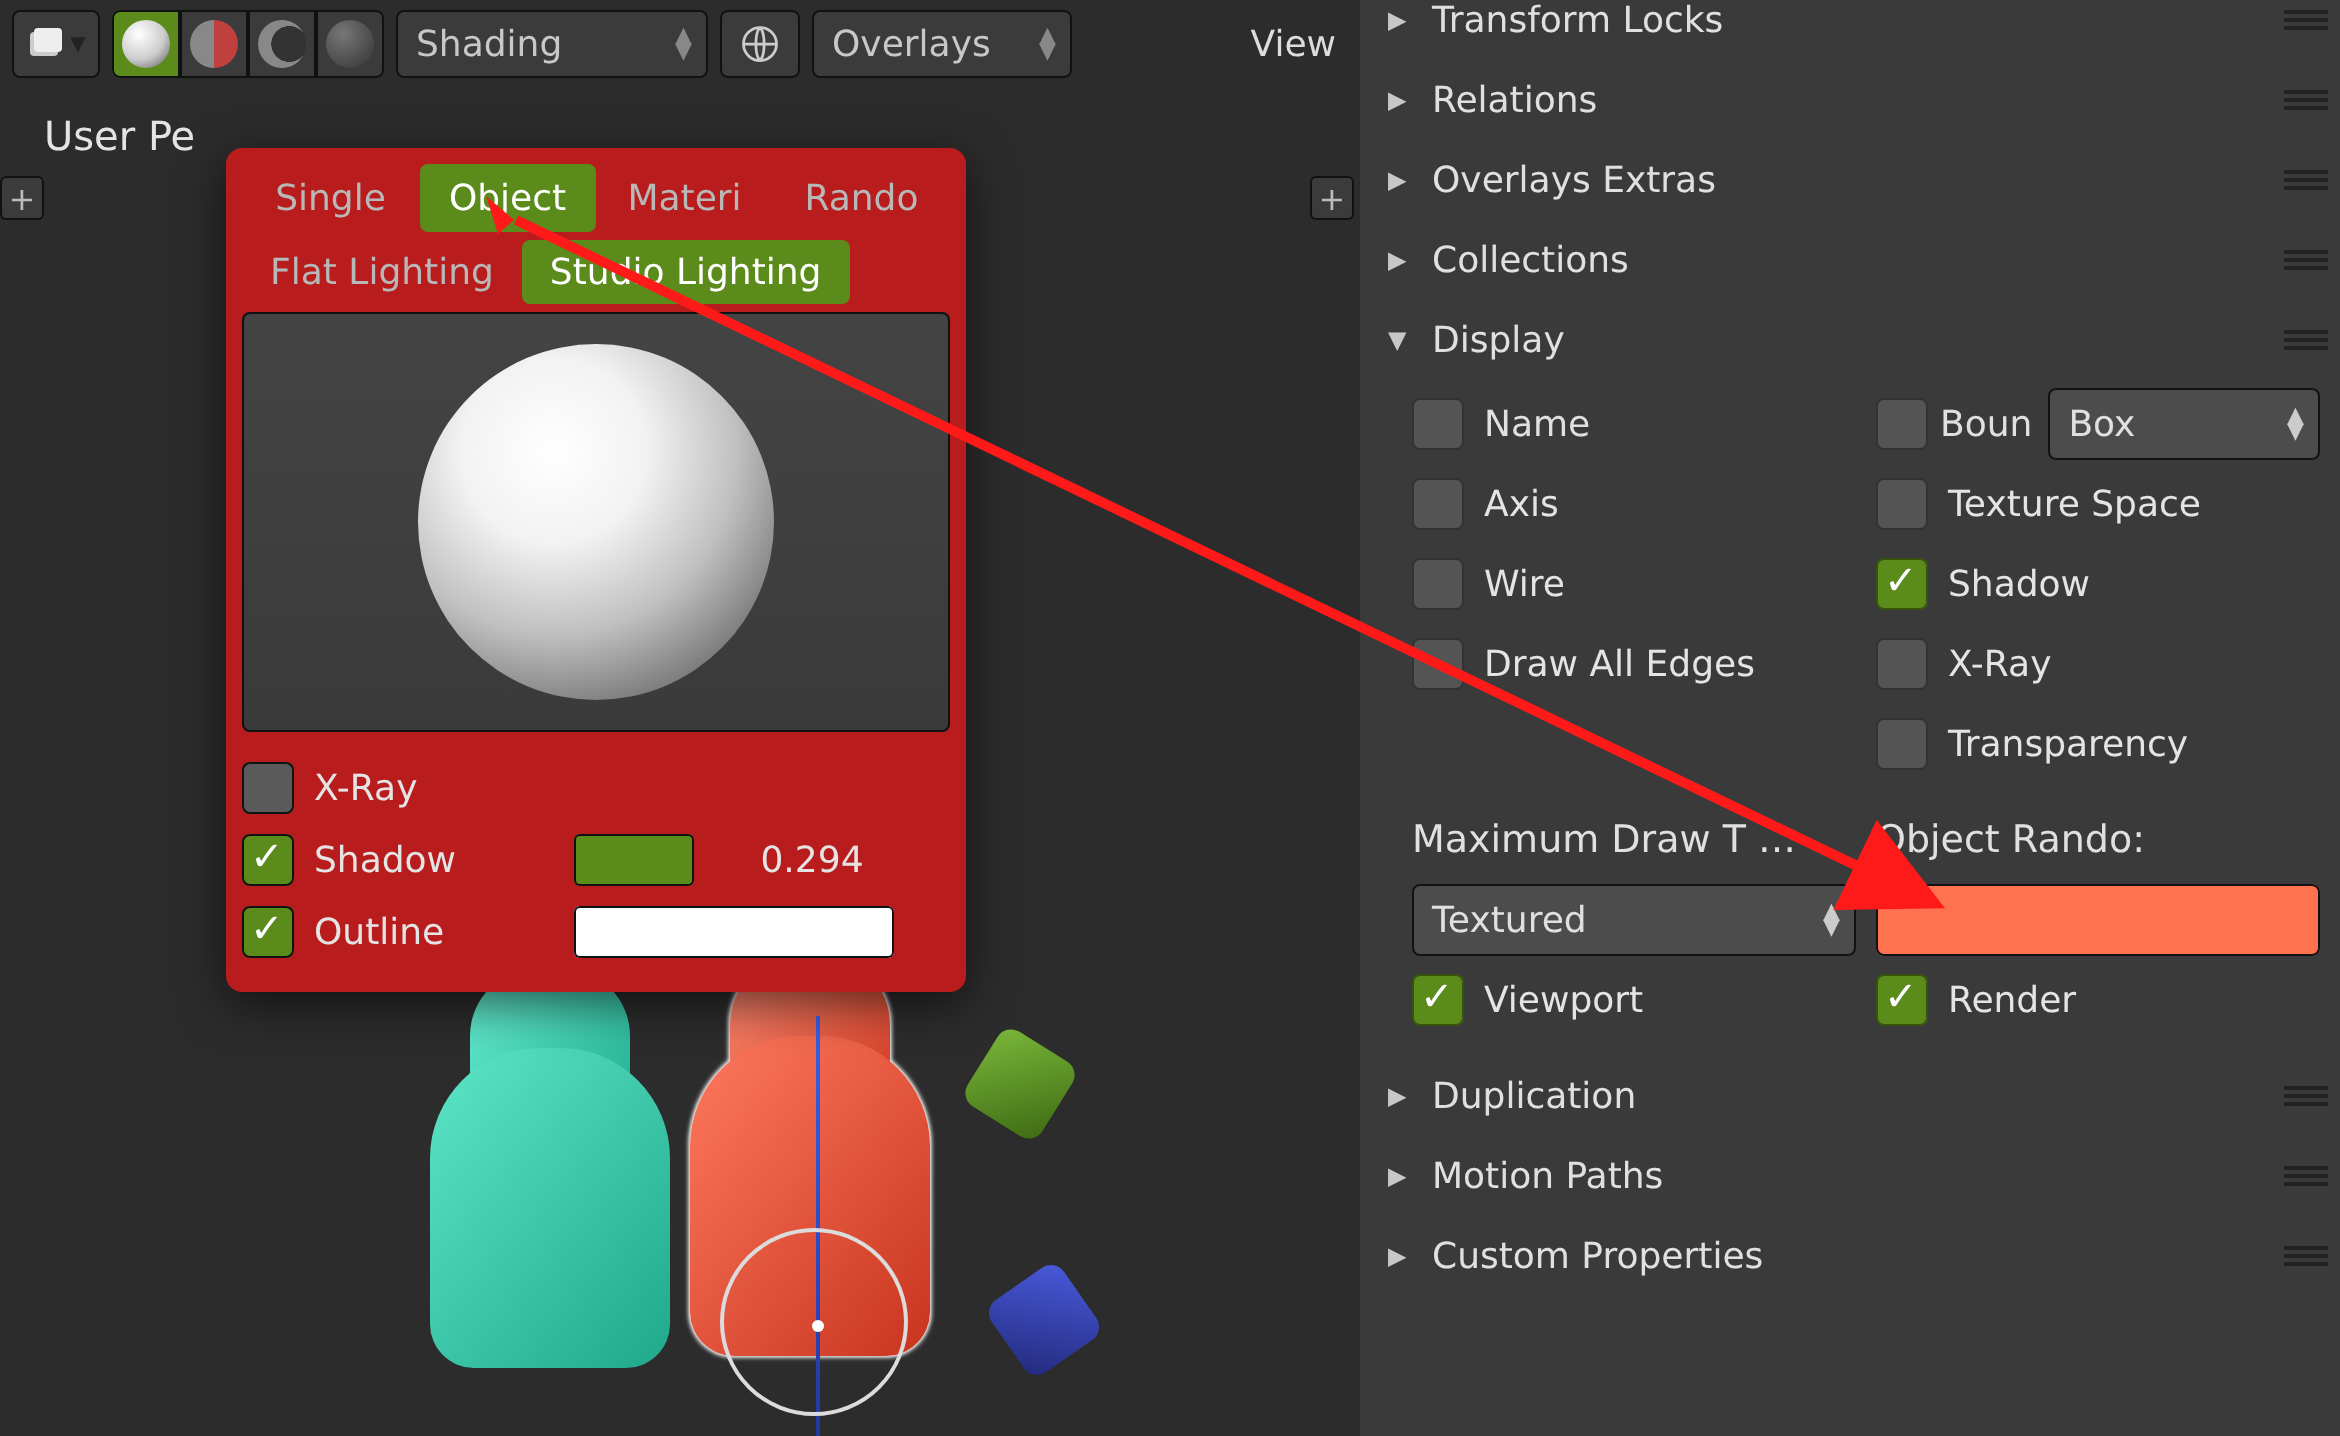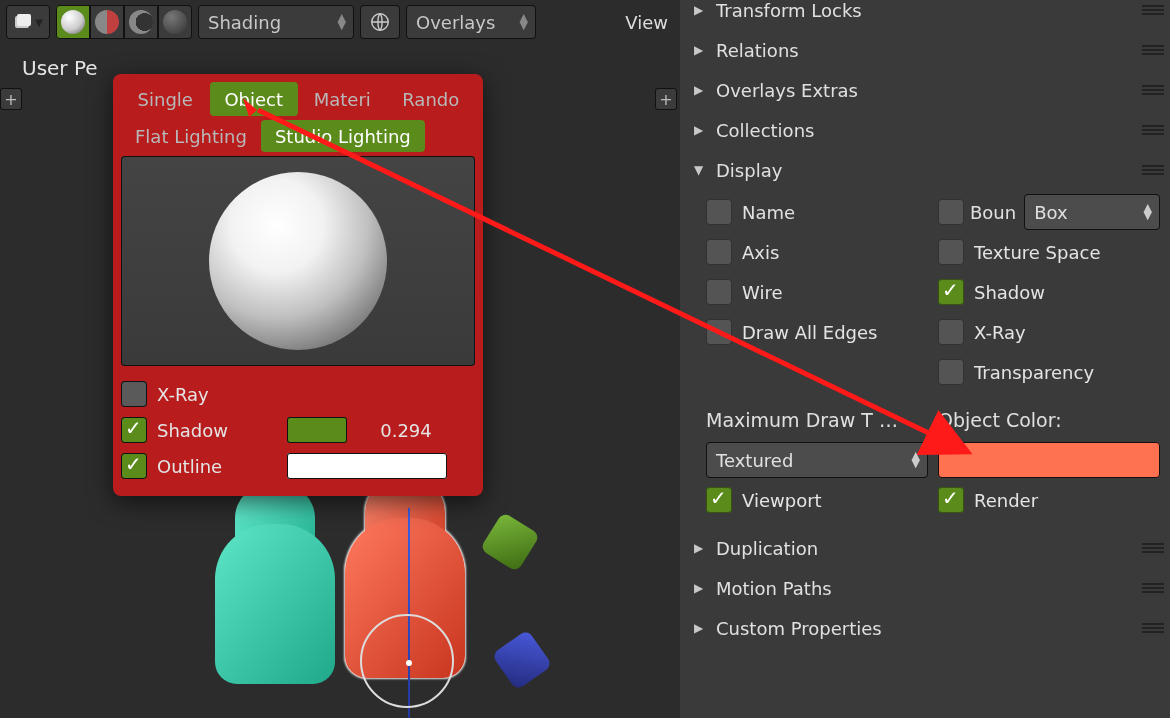--- a/index.html
+++ b/index.html
@@ -284,21 +284,21 @@
     <div class="drow">
       <div class="dcol"></div>
       <div class="dcol">
           <span class="pcb"></span>
           <span>Transparency</span>
         </div>
     </div>
 
     <div class="drow" style="margin-top:8px">
       <div class="dcol lbl-mid">Maximum Draw T …</div>
-      <div class="dcol lbl-mid">Object Color:</div>
+      <div class="dcol lbl-mid">Object Rando:</div>
     </div>
     <div class="drow">
       <div class="dcol">
         <div class="sel-drop" style="flex:1">
           <span>Textured</span>
             <span class="ar">▲<br>▼</span>
         </div>
       </div>
       <div class="dcol">
         <div class="ocolor" style="flex:1"></div>

